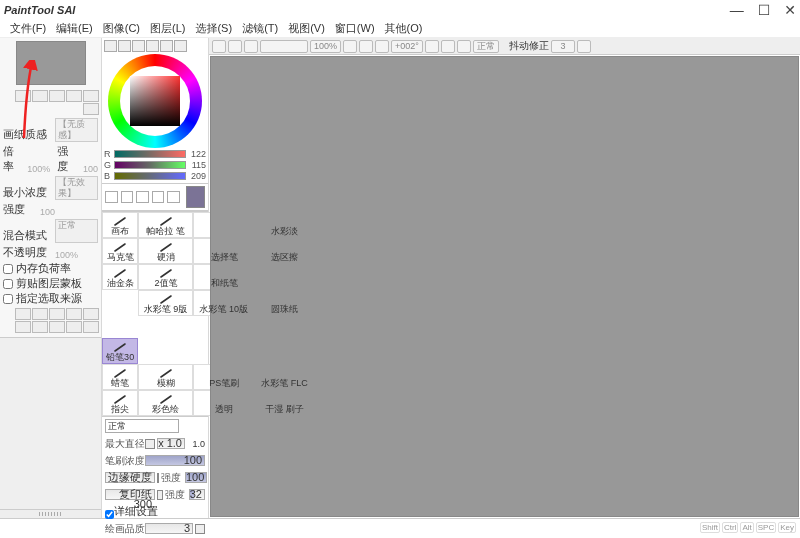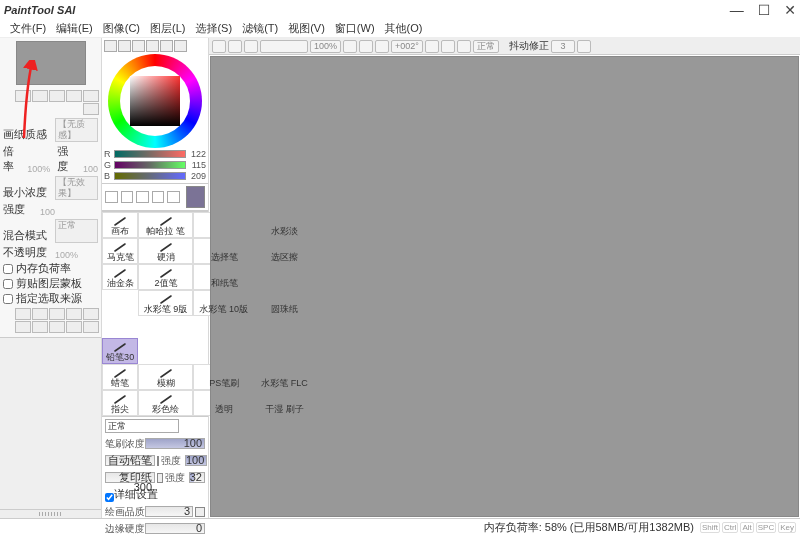--- a/index.html
+++ b/index.html
@@ -372,25 +372,31 @@
           <svg viewBox="0 0 14 11">
             <path d="M2,9 L12,2" stroke="#333" stroke-width="1.6" stroke-linecap="round"></path>
           </svg>
           <span class="nm">干湿 刷子</span>
         </div>
       </div>
     <div class="blendrow">
       <div class="sel">正常</div>
     </div>
     <div class="proprow">
+        <span class="pl">最大直径</span>
+        <span class="sq"></span>
+        <div class="slidebg"><span class="num">x 1.0</span></div>
+        <span style="font-size:9px;width:18px;text-align:right;">1.0</span>
+      </div>
+    <div class="proprow">
         <span class="pl">笔刷浓度</span>
         <div class="slidebg"><div class="fill" style="width:100%"></div><span class="num">100</span></div>
       </div>
     <div class="proprow">
-        <div class="slidebg" style="flex:0 0 50px"><span class="num">自动铅笔</span></div>
+        <div class="slidebg" style="flex:0 0 50px"><span class="num">边缘硬度</span></div>
         <span class="sq"></span>
         <span class="pl" style="width:auto">强度</span>
         <div class="slidebg"><div class="fill" style="width:100%"></div><span class="num">100</span></div>
       </div>
     <div class="proprow">
         <div class="slidebg" style="flex:0 0 50px"><span class="num">复印纸300</span></div>
         <span class="sq"></span>
         <span class="pl" style="width:auto">强度</span>
         <div class="slidebg"><div class="fill" style="width:32%"></div><span class="num">32</span></div>
       </div>
@@ -432,21 +438,20 @@
       <div style="flex:0 0 6px"></div>
       <span style="font-size:10px">抖动修正</span>
       <div class="tbox" style="width:24px">3</div>
       <div class="tbtn"></div>
     </div>
     <div class="canvas"></div>
   </div>
 </div>
 
 <div class="status">
-  <span>内存负荷率: 58% (已用58MB/可用1382MB)</span>
   <div class="caps">
     <span>Shift</span>
     <span>Ctrl</span>
     <span>Alt</span>
     <span>SPC</span>
     <span>Key</span>
   </div>
 </div>
 
 </body></html>

